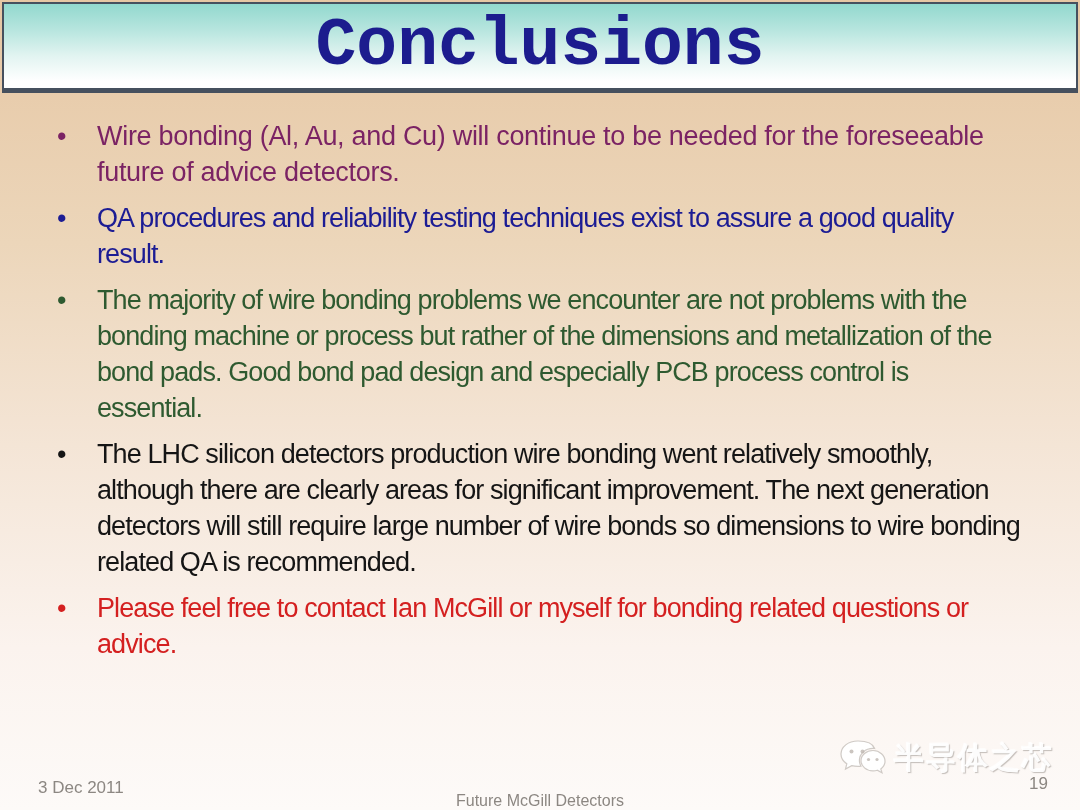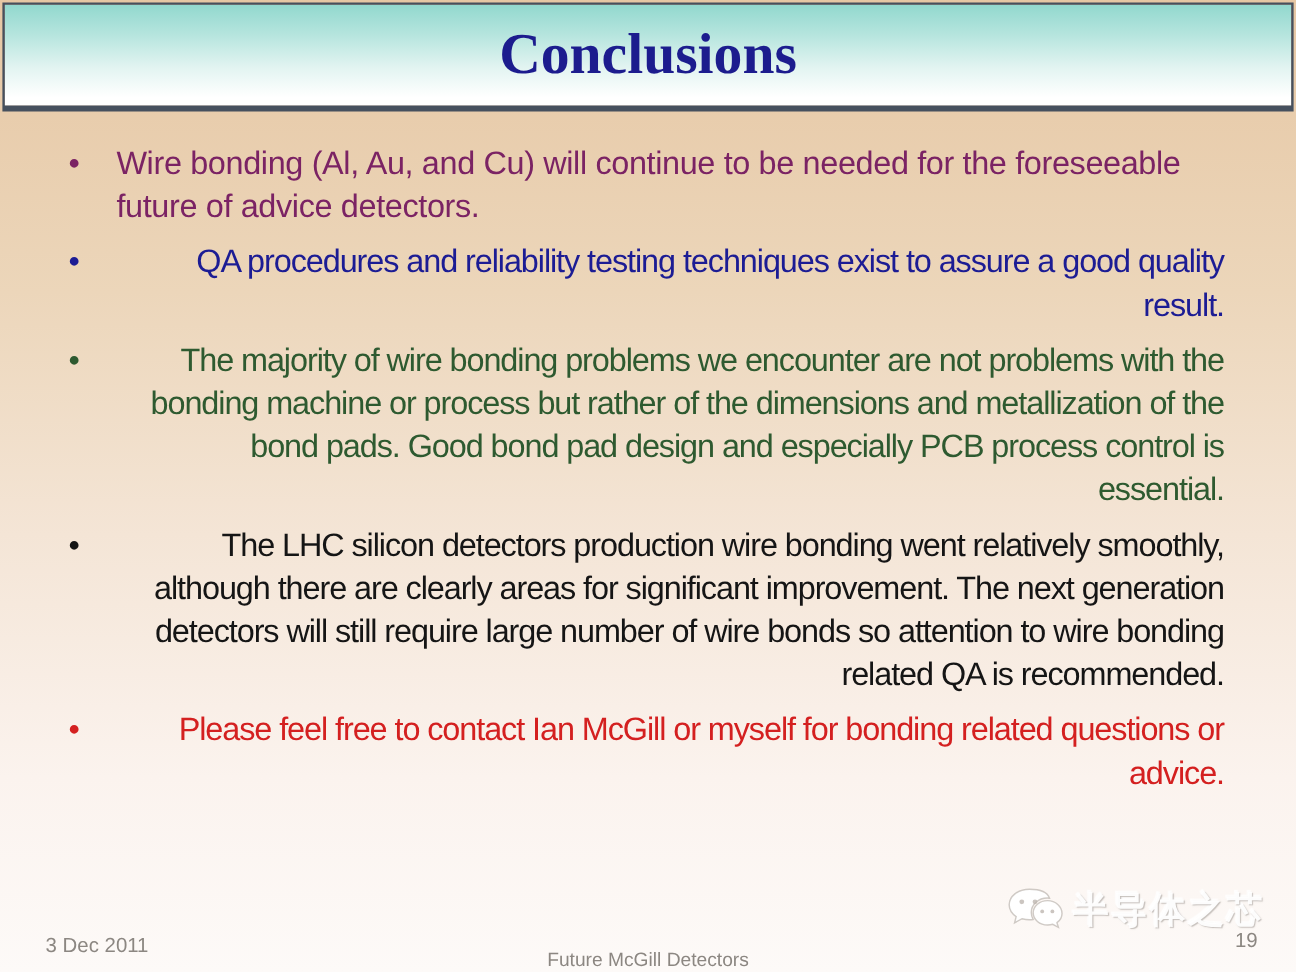--- a/index.html
+++ b/index.html
@@ -13,38 +13,38 @@
     overflow: hidden;
   }
   
   .title-bar {
     position: absolute; top: 2px; left: 2px; right: 2px; height: 84px;
     border: 2px solid #46505e; border-bottom-width: 5px;
     background: linear-gradient(180deg, #92d8ce 0%, #b6e5de 30%, #e2f4f1 62%, #ffffff 92%);
     display: flex; align-items: center; justify-content: center;
   }
   .title-bar h1 {
-    margin: 16px; font-family: Liberation Serif, serif; font-weight: bold;
-    font-size: 48px; line-height: 80px; color: #1c1c8e; letter-spacing: 0px;
+    margin: 16px; font-family: Liberation Mono, monospace; font-weight: bold;
+    font-size: 68px; line-height: 80px; color: #1c1c8e; letter-spacing: 0px;
   }
   
   .bullets {
     position: absolute; top: 118px; left: 55px; width: 965px;
     list-style: none; margin: 0; padding: 0;
   }
   .bullets li {
     display: flex; align-items: flex-start;
     font-size: 27px; line-height: 36px; margin-bottom: 10px;
   }
   .bullets .marker {
     flex: 0 0 40px; text-align: left; font-size: 27px; line-height: 36px;
     padding-left: 2px;
   }
   .bullets .btext { flex: 1; letter-spacing: -0.3px; }
-  .bullets li.condensed .btext { letter-spacing: -0.9px; text-align: right; }
+  .bullets li.condensed .btext { letter-spacing: -0.9px; }
   
   .footer-date {
     position: absolute; left: 38px; top: 778px;
     font-size: 17px; color: #8c8782;
   }
   .footer-center {
     position: absolute; left: 50%; transform: translateX(-50%); top: 766px;
     width: 480px; text-align: center; font-size: 16px; line-height: 23px;
     color: #8c8782;
   }
@@ -81,21 +81,21 @@
       <li class="condensed" style="color: rgb(28, 28, 148);">
       <span class="marker">•</span>
       <span class="btext">QA procedures and reliability testing techniques exist to assure a good quality result.</span>
     </li>
       <li class="condensed" style="color: rgb(46, 90, 48);">
       <span class="marker">•</span>
       <span class="btext">The majority of wire bonding problems we encounter are not problems with the bonding machine or process but rather of the dimensions and metallization of the bond pads. Good bond pad design and especially PCB process control is essential.</span>
     </li>
       <li class="condensed" style="color: rgb(21, 21, 21);">
       <span class="marker">•</span>
-      <span class="btext">The LHC silicon detectors production wire bonding went relatively smoothly, although there are clearly areas for significant improvement. The next generation detectors will still require large number of wire bonds so attention to wire bonding related QA is recommended.</span>
+      <span class="btext">The LHC silicon detectors production wire bonding went relatively smoothly, although there are clearly areas for significant improvement. The next generation detectors will still require large number of wire bonds so dimensions to wire bonding related QA is recommended.</span>
     </li>
       <li class="condensed" style="color: rgb(212, 32, 32);">
       <span class="marker">•</span>
       <span class="btext">Please feel free to contact Ian McGill or myself for bonding related questions or advice.</span>
     </li>
     </ul>
 
   <span class="footer-date">3 Dec 2011</span>
 
   <div class="footer-center">

